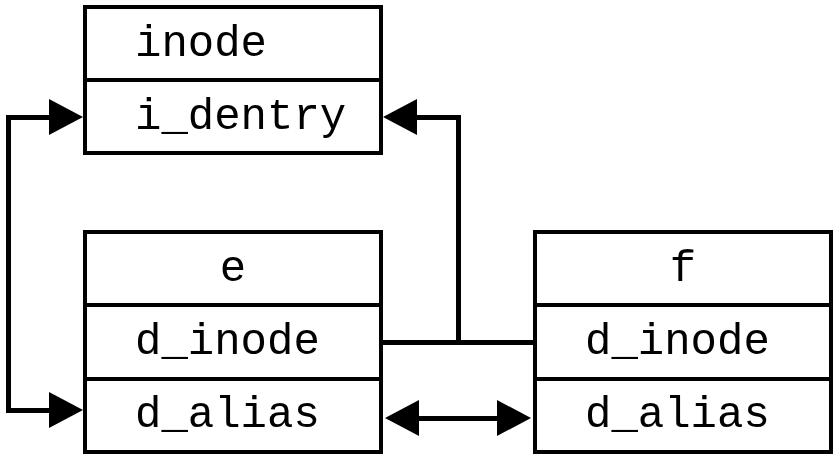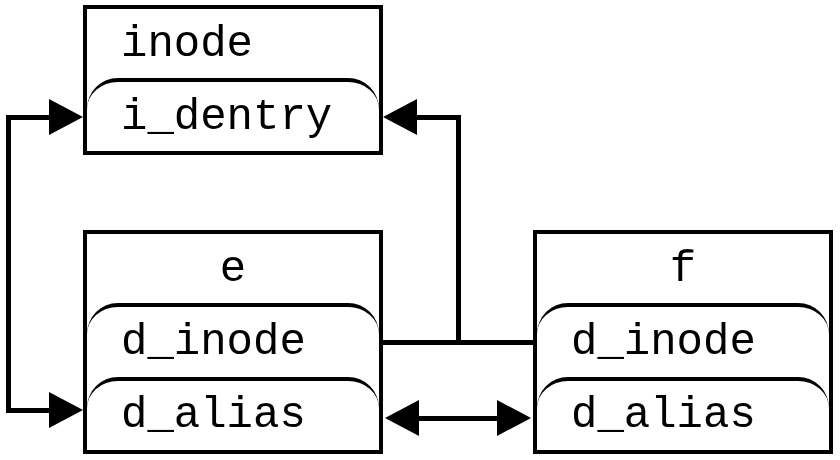--- a/index.html
+++ b/index.html
@@ -32,25 +32,24 @@
     display: flex;
     align-items: center;
     font-family: "Liberation Mono", "DejaVu Sans Mono", monospace;
     font-size: 44px;
     line-height: 1;
     color: var(--text);
     white-space: pre;
   }
   .row + .row {
     border-top: 4px solid var(--line);
-    border-radius: 31px;
   }
   .row.left {
     justify-content: flex-start;
-    padding-left: 34px;
+    padding-left: 48px;
   }
   .row.center {
     justify-content: center;
   }
   .hline, .vline {
     position: absolute;
     background: var(--line);
   }
   .arr {
     position: absolute;

